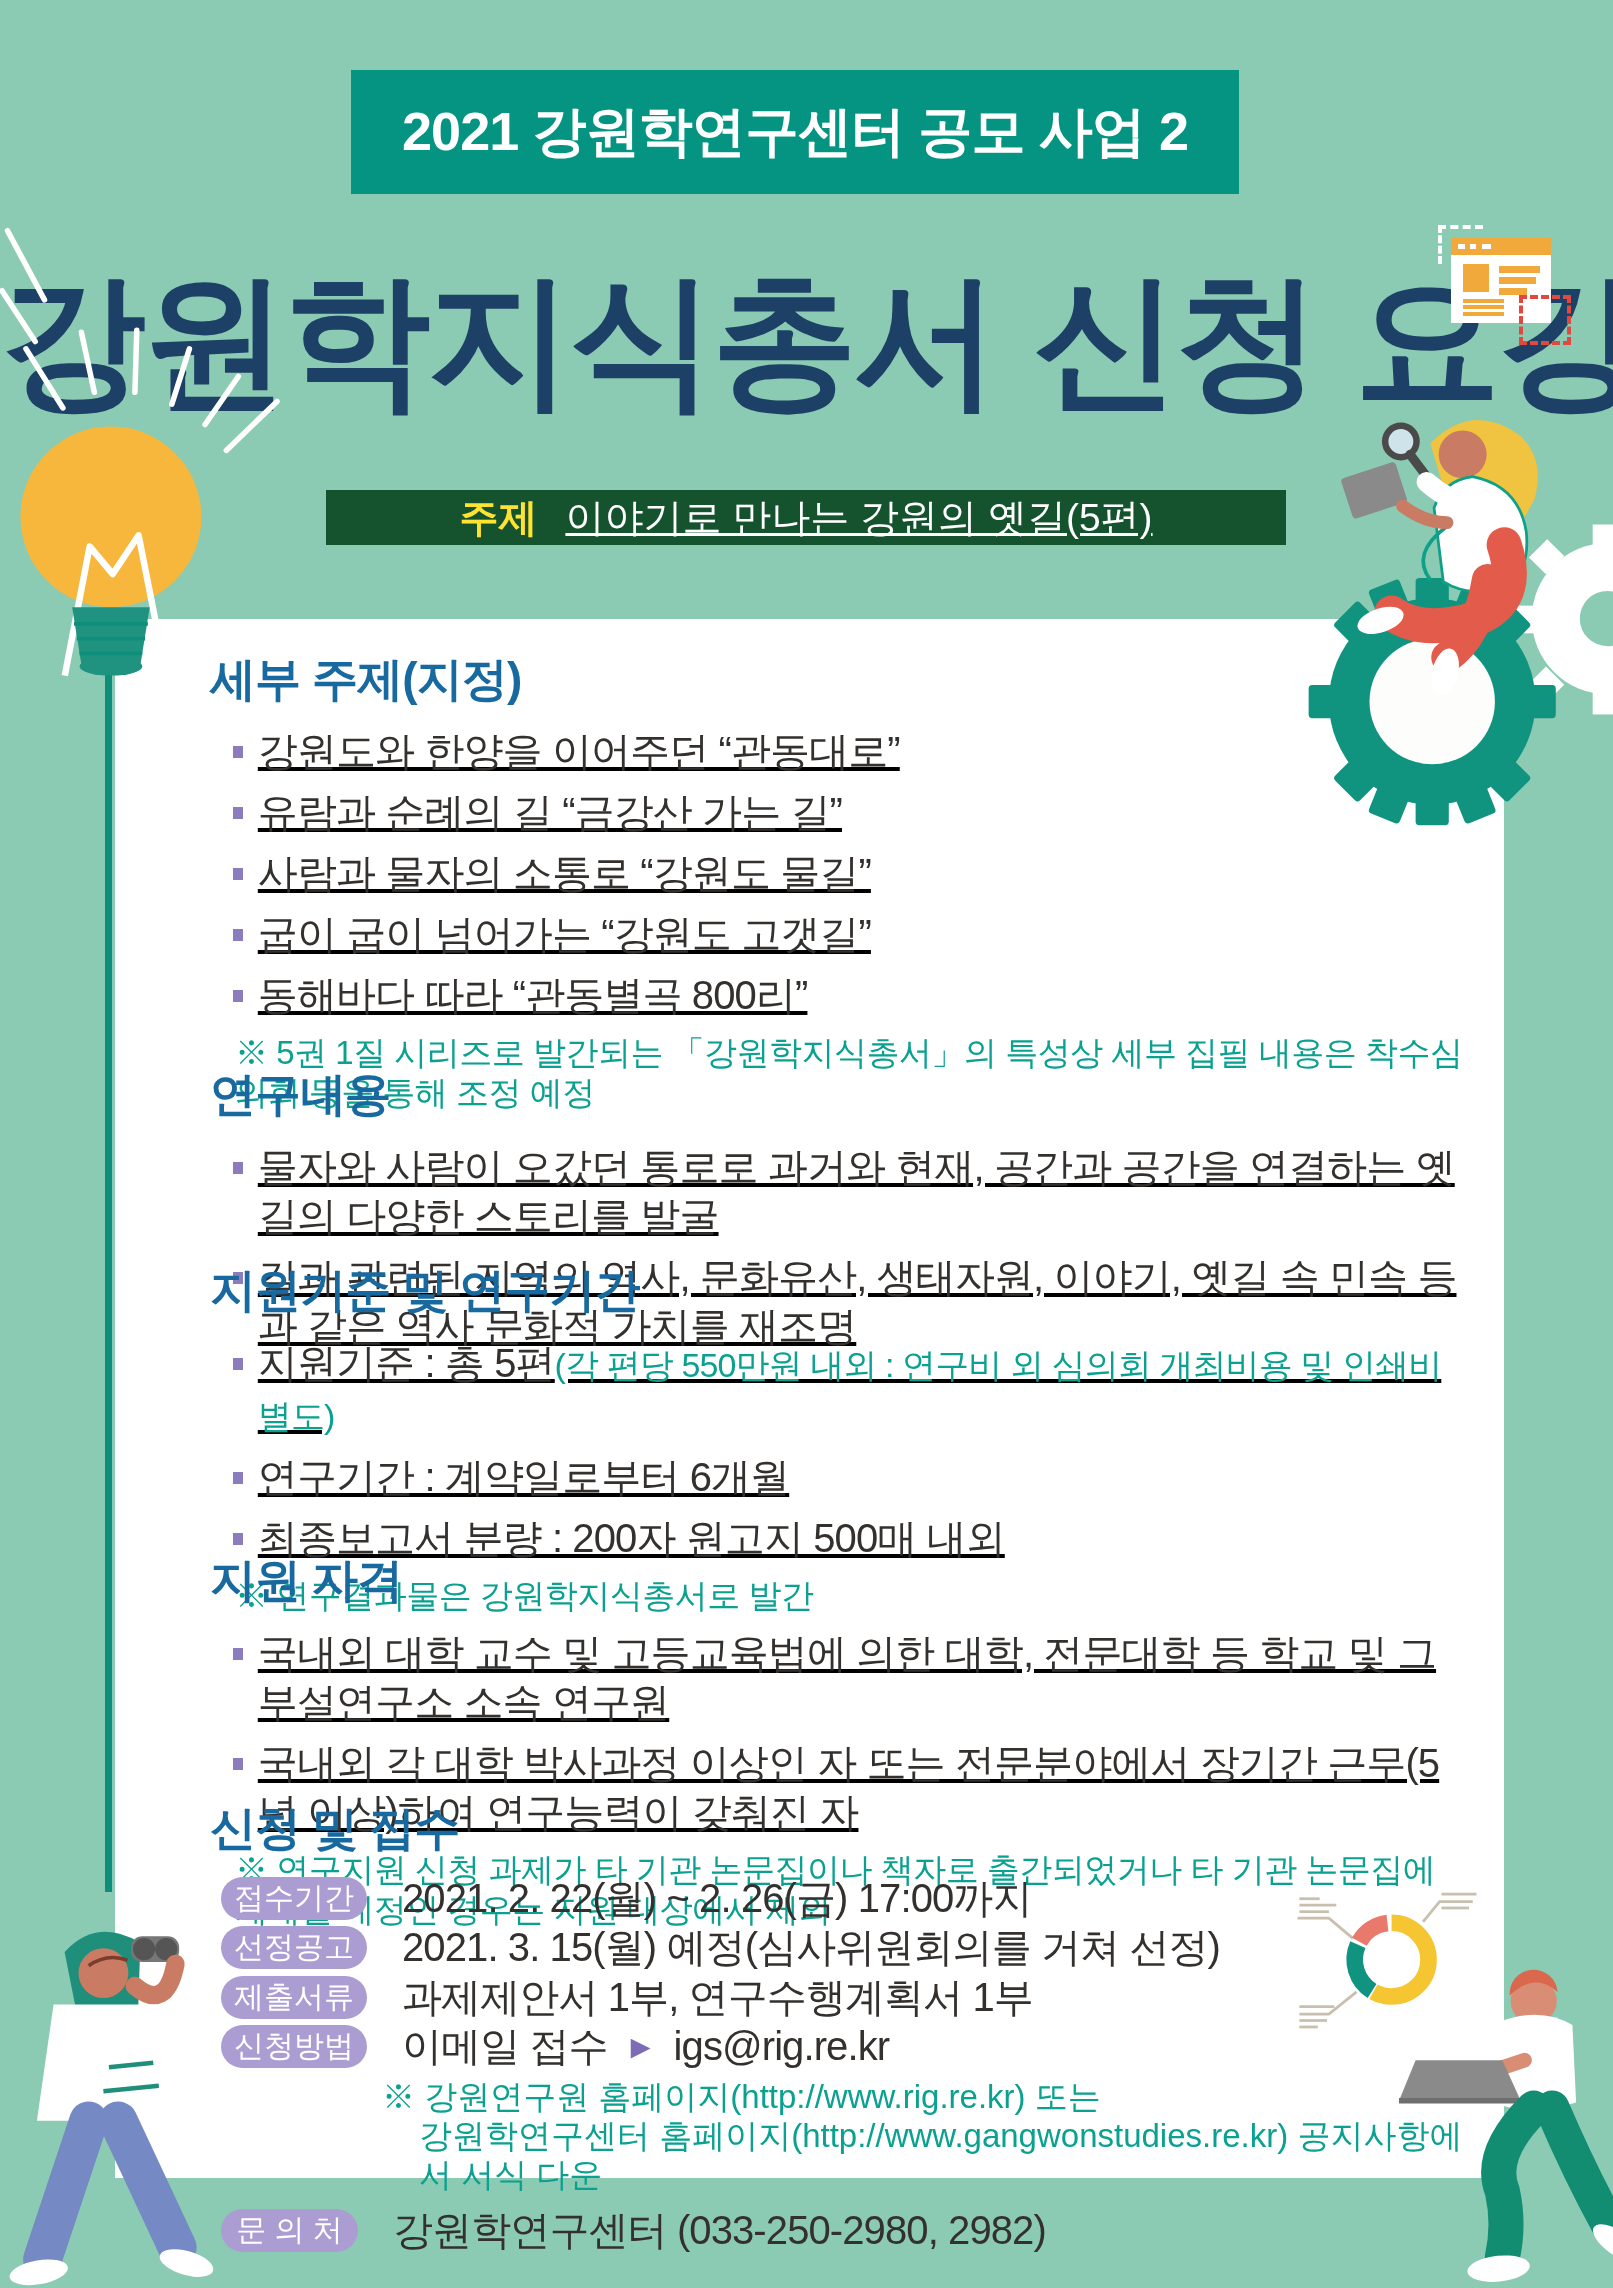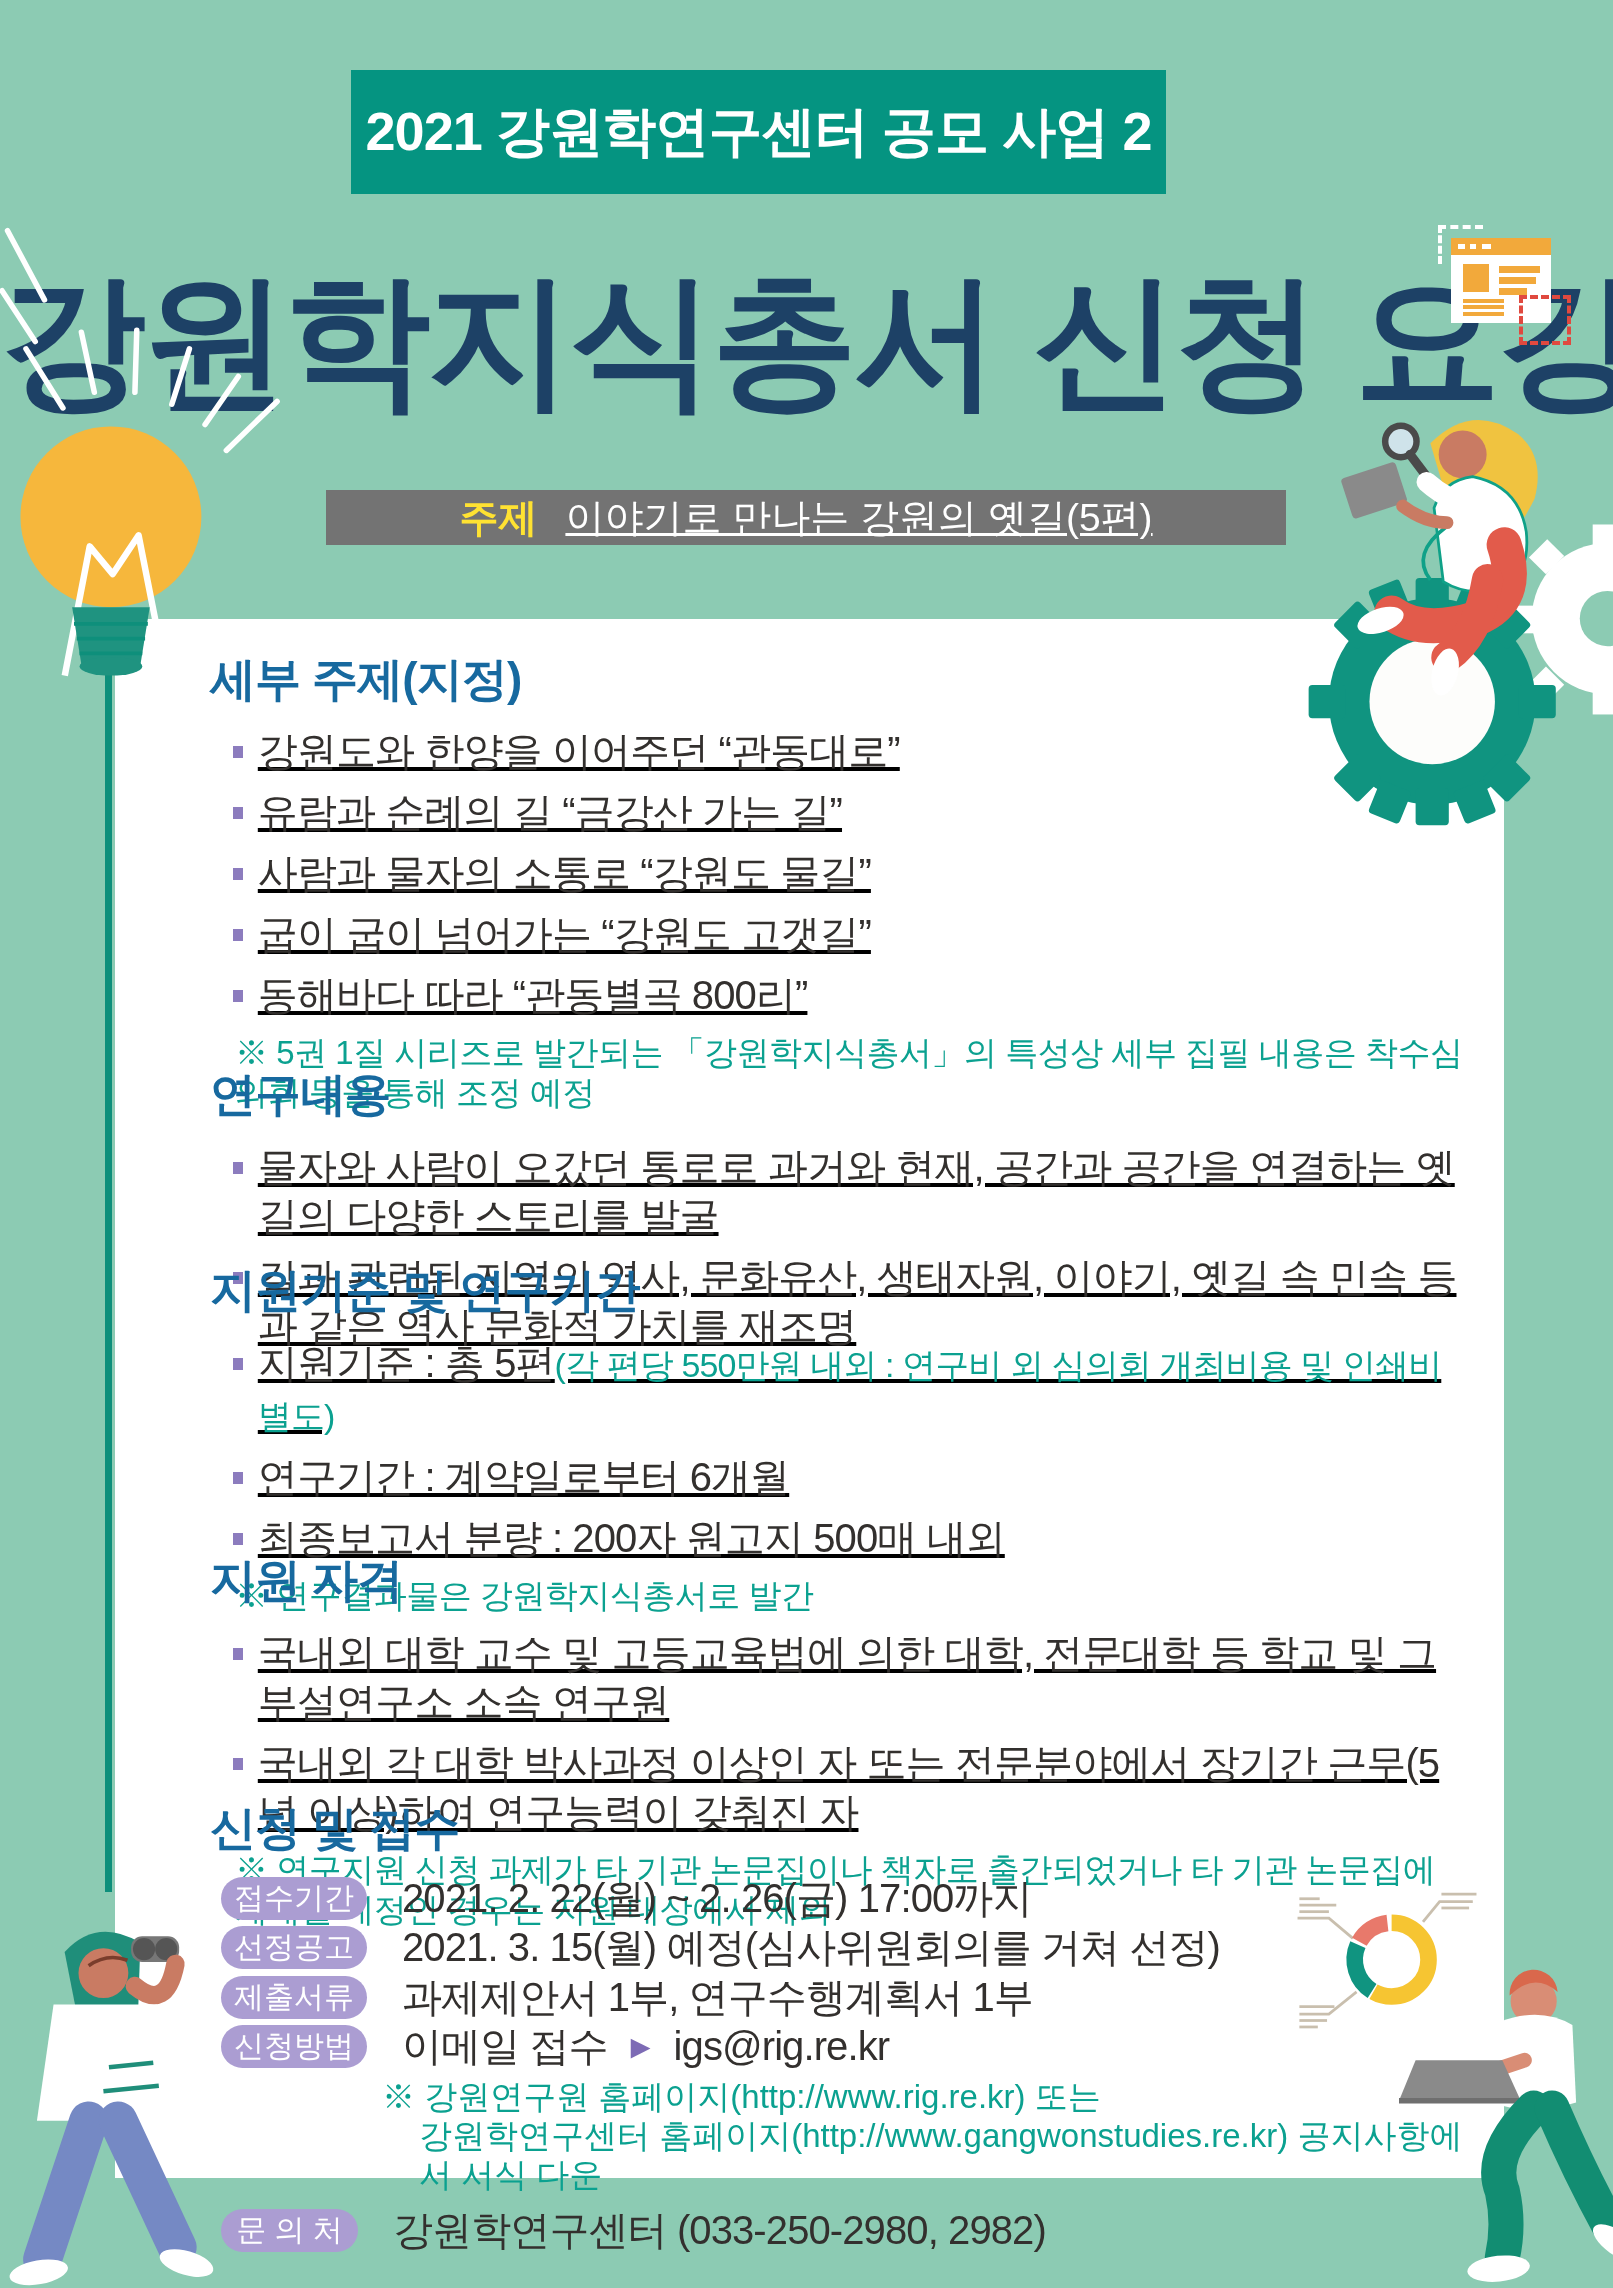--- a/index.html
+++ b/index.html
@@ -5,32 +5,32 @@
   html,body{margin:0;padding:0;}
   body{
     position:relative;
     width:1613px;height:2289px;
     background:#8CCBB3;
     overflow:hidden;
     font-family:"Liberation Sans", sans-serif;
   }
   
   .top-banner{
-    position:absolute;left:351px;top:70px;width:815px;height:124px;
+    position:absolute;left:351px;top:70px;width:888px;height:124px;
     background:#059481;display:flex;align-items:center;justify-content:center;
   }
   .top-banner span{color:#ffffff;font-size:54px;font-weight:bold;letter-spacing:-0.9px;}
   .main-title{
     position:absolute;left:0;top:257px;width:1613px;text-align:center;
     color:#1D4166;font-size:146px;font-weight:900;letter-spacing:-3.7px;line-height:1.15;
     white-space:nowrap;
   }
   .subject-banner{
     position:absolute;left:326px;top:490px;width:960px;height:55px;
-    background:#737373;display:flex;align-items:center;justify-content:center;gap:28px;
+    background:#14532d;display:flex;align-items:center;justify-content:center;gap:28px;
   }
   .subject-label{color:#FFE232;font-size:39px;font-weight:bold;}
   .subject-text{color:#ffffff;font-size:39px;text-decoration:underline;}
 
   
   .card{
     position:absolute;left:115px;top:619px;width:1389px;height:1559px;
     background:#ffffff;z-index:2;
   }
   .section{position:absolute;left:95px;right:28px;}

